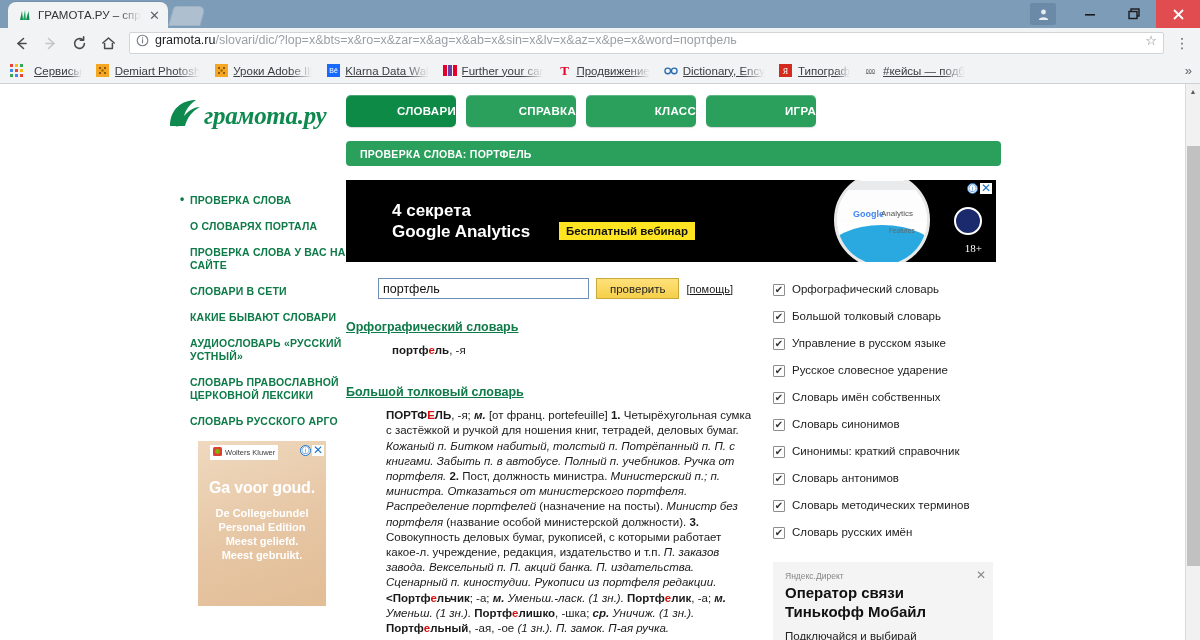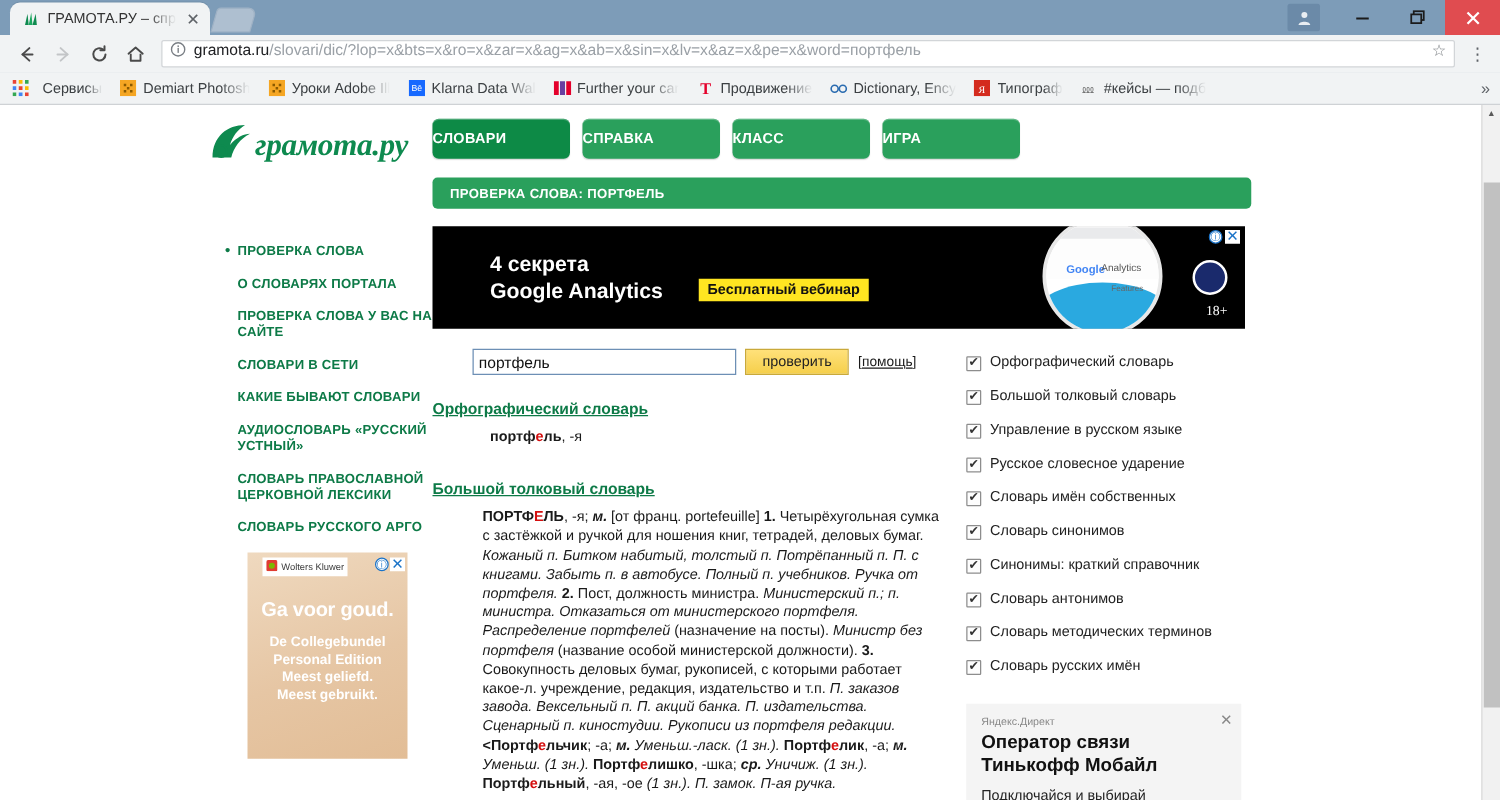--- a/index.html
+++ b/index.html
@@ -82,20 +82,21 @@
     position: relative; overflow: hidden;
   }
   .bm {
     display: flex; align-items: center; gap: 5px; padding: 0 7px;
     height: 20px; cursor: pointer; white-space: nowrap; max-width: 126px;
   }
   .bm-label {
     font-size: 11.5px; color: #3c4043; white-space: nowrap; overflow: hidden;
     -webkit-mask-image: linear-gradient(to right, #000 72%, transparent 100%);
     mask-image: linear-gradient(to right, #000 72%, transparent 100%);
+    text-decoration: underline;
   }
   .bm-ico { width: 14px; height: 14px; flex: 0 0 14px; display:flex; align-items:center; justify-content:center; }
   .bm-overflow { position: absolute; right: 8px; color: #5f6368; font-size: 13px; cursor: pointer; }
 
   
   .viewport {
     position: absolute; left: 0; top: 84px; width: 1200px; height: 556px;
     background: #ffffff; overflow: hidden;
   }
   .page {
@@ -108,21 +109,21 @@
   .site-header { display: flex; align-items: flex-start; padding-top: 11px; }
   .logo { width: 178px; flex: 0 0 178px; padding-top: 4px; }
   .logo-row { display: flex; align-items: center; gap: 2px; }
   .logo-text {
     font-family: "Liberation Serif", serif; font-style: italic; font-weight: bold;
     font-size: 25px; color: #0e8a4f; letter-spacing: -0.3px;
   }
   .navtabs { display: flex; gap: 10px; }
   .navtab {
     width: 110px; height: 32px; border-radius: 5px;
-    display: flex; align-items: center; justify-content: flex-start;
+    display: flex; align-items: center; justify-content: flex-end;
     color: #ffffff; font-size: 11.5px; font-weight: bold; letter-spacing: .3px;
     cursor: pointer; background: #2aa05c;
     box-shadow: inset 0 1px 0 rgba(255,255,255,.25), 0 1px 1px rgba(0,0,0,.15);
   }
   .navtab.active { background: #0d8a46; }
 
   .crumbbar {
     margin-left: 178px; margin-top: 8px; width: 655px; height: 25px;
     background: #2aa05c; border-radius: 4px; display: flex; align-items: center;
     padding-left: 14px; color: #fff; font-size: 10.5px; font-weight: bold; letter-spacing: .3px;

